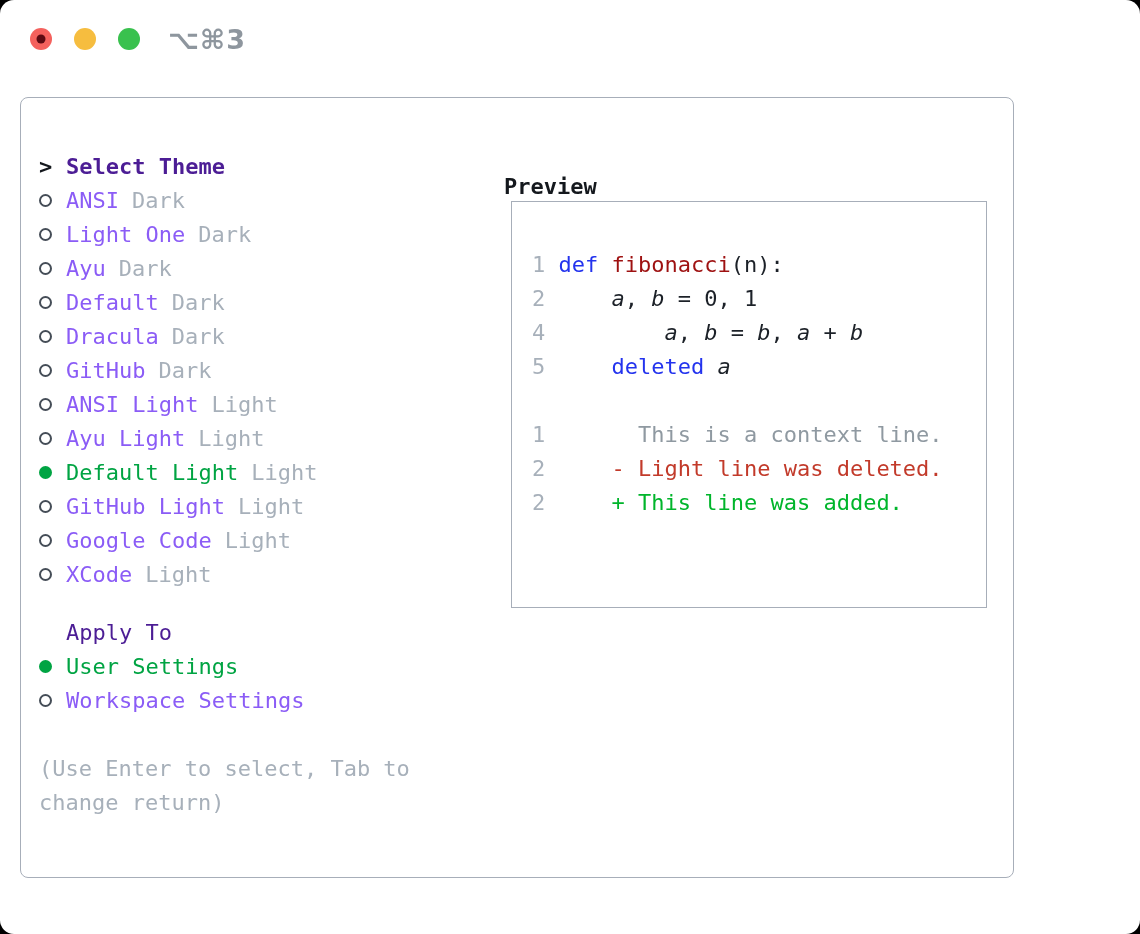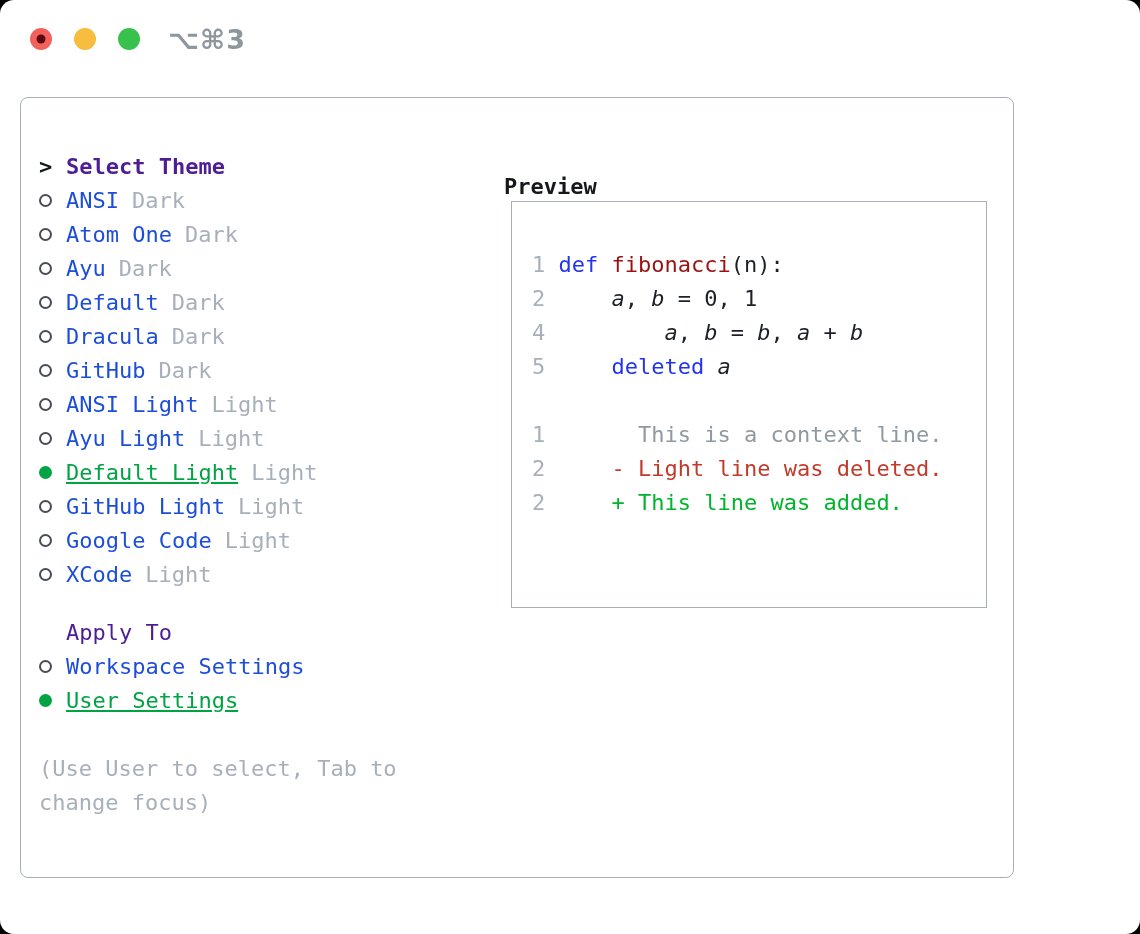--- a/index.html
+++ b/index.html
@@ -50,22 +50,22 @@
   .left-col { position: absolute; left: 18px; top: 51px; width: 440px; }
   .marker-cell { display: inline-flex; width: 27px; align-items: center; flex: none; }
   .prompt { color: #14181d; font-weight: bold; }
   .section-title { color: #4c1d95; }
   .title-bold { font-weight: bold; }
   .radio {
     width: 13px; height: 13px; border-radius: 50%;
     border: 2px solid #454d57; background: transparent;
   }
   .row.selected .radio { border-color: var(--green); background: var(--green); }
-  .opt-name { color: #1d4ed8; }
-  .row.selected .opt-name { color: var(--green); text-decoration: underline; }
+  .opt-name { color: #8b5cf6; }
+  .row.selected .opt-name { color: var(--green); }
   .opt-tag { color: var(--gray); margin-left: 13px; }
   .apply-section { margin-top: 24px; }
   .help { margin-top: 34px; }
   .help .line { color: var(--gray); }
 
   
   .preview-title {
     position: absolute; left: 483px; top: 51px;
     height: 34px; display: flex; align-items: center;
     font-size: 22px; font-weight: bold; color: #14181d; margin-top: 20px;
@@ -114,21 +114,21 @@
       </div>
 
       <div id="theme-list">
           <div class="row line">
     <span class="marker-cell"><span class="radio"></span></span>
     <span class="opt-name">ANSI</span>
     <span class="opt-tag">Dark</span>
   </div>
           <div class="row line">
     <span class="marker-cell"><span class="radio"></span></span>
-    <span class="opt-name">Atom One</span>
+    <span class="opt-name">Light One</span>
     <span class="opt-tag">Dark</span>
   </div>
           <div class="row line">
     <span class="marker-cell"><span class="radio"></span></span>
     <span class="opt-name">Ayu</span>
     <span class="opt-tag">Dark</span>
   </div>
           <div class="row line">
     <span class="marker-cell"><span class="radio"></span></span>
     <span class="opt-name">Default</span>
@@ -175,36 +175,36 @@
     <span class="opt-tag">Light</span>
   </div>
         </div>
 
       <div class="apply-section">
         <div class="line">
           <span class="marker-cell"></span>
           <span class="section-title">Apply To</span>
         </div>
         <div id="apply-list">
+            <div class="row line selected">
+    <span class="marker-cell"><span class="radio"></span></span>
+    <span class="opt-name">User Settings</span>
+    
+  </div>
             <div class="row line">
     <span class="marker-cell"><span class="radio"></span></span>
     <span class="opt-name">Workspace Settings</span>
     
   </div>
-            <div class="row line selected">
-    <span class="marker-cell"><span class="radio"></span></span>
-    <span class="opt-name">User Settings</span>
-    
-  </div>
           </div>
       </div>
 
       <div class="help">
-        <div class="line">(Use User to select, Tab to</div>
-        <div class="line">change focus)</div>
+        <div class="line">(Use Enter to select, Tab to</div>
+        <div class="line">change return)</div>
       </div>
 
     </div>
 
     <div class="preview-title">Preview</div>
 
     <div class="preview-box" id="preview-box">
         <div class="code-line"><span class="seg-ln">1 </span><span class="seg-kw">def</span><span class="seg-pl"> </span><span class="seg-fn">fibonacci</span><span class="seg-pl">(n):</span></div>
         <div class="code-line"><span class="seg-ln">2 </span><span class="seg-pl">    </span><span class="seg-var">a</span><span class="seg-pl">, </span><span class="seg-var">b</span><span class="seg-pl"> = 0, 1</span></div>
         <div class="code-line"><span class="seg-ln">4 </span><span class="seg-pl">        </span><span class="seg-var">a</span><span class="seg-pl">, </span><span class="seg-var">b</span><span class="seg-pl"> = </span><span class="seg-var">b</span><span class="seg-pl">, </span><span class="seg-var">a</span><span class="seg-pl"> + </span><span class="seg-var">b</span></div>

